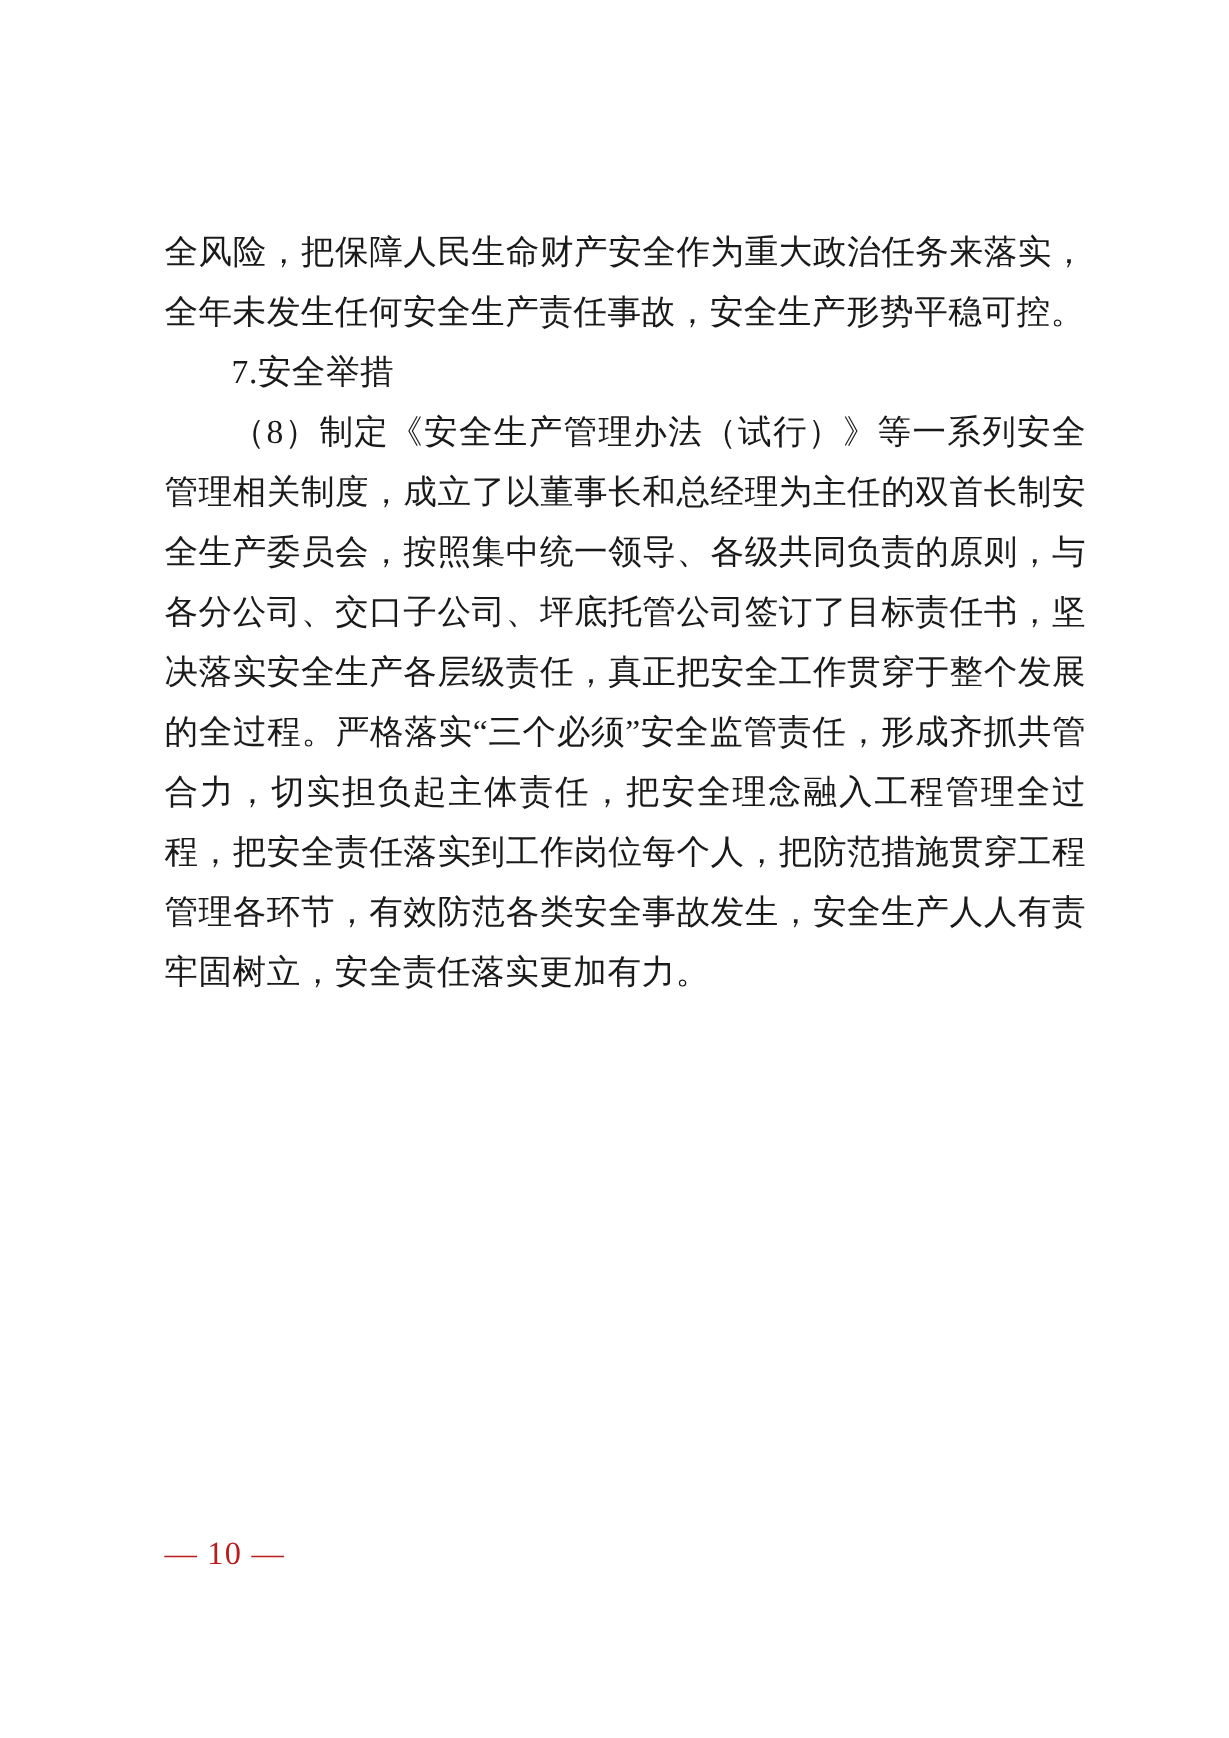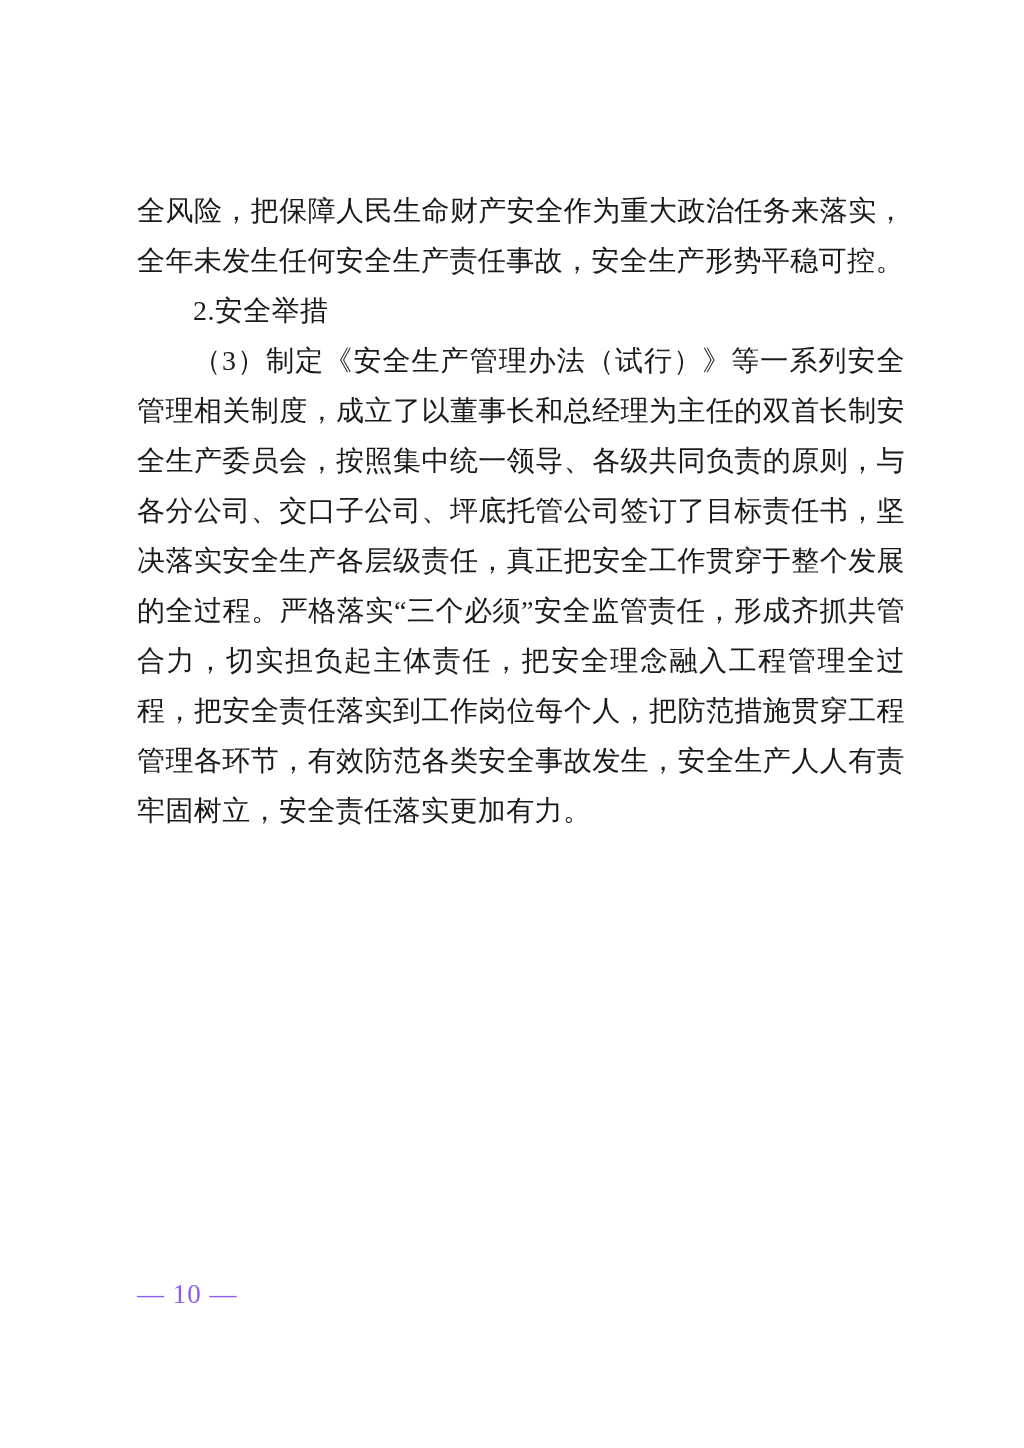--- a/index.html
+++ b/index.html
@@ -40,27 +40,27 @@
   .para.indent {
     text-indent: 2em;
   }
   .footer {
     position: absolute;
     left: 137px;
     top: 1278px;
     font-size: 27px;
     line-height: 32px;
     letter-spacing: 1px;
-    color: #8b5cf6;
+    color: #b91c1c;
     white-space: pre;
   }
 </style>
 </head>
 <body>
 
 <div class="page">
   <div class="content">
     <p class="para">全风险，把保障人民生命财产安全作为重大政治任务来落实，全年未发生任何安全生产责任事故，安全生产形势平稳可控。</p>
-    <p class="para indent">2.安全举措</p>
-    <p class="para indent">（3）制定《安全生产管理办法（试行）》等一系列安全管理相关制度，成立了以董事长和总经理为主任的双首长制安全生产委员会，按照集中统一领导、各级共同负责的原则，与各分公司、交口子公司、坪底托管公司签订了目标责任书，坚决落实安全生产各层级责任，真正把安全工作贯穿于整个发展的全过程。严格落实“三个必须”安全监管责任，形成齐抓共管合力，切实担负起主体责任，把安全理念融入工程管理全过程，把安全责任落实到工作岗位每个人，把防范措施贯穿工程管理各环节，有效防范各类安全事故发生，安全生产人人有责牢固树立，安全责任落实更加有力。</p>
+    <p class="para indent">7.安全举措</p>
+    <p class="para indent">（8）制定《安全生产管理办法（试行）》等一系列安全管理相关制度，成立了以董事长和总经理为主任的双首长制安全生产委员会，按照集中统一领导、各级共同负责的原则，与各分公司、交口子公司、坪底托管公司签订了目标责任书，坚决落实安全生产各层级责任，真正把安全工作贯穿于整个发展的全过程。严格落实“三个必须”安全监管责任，形成齐抓共管合力，切实担负起主体责任，把安全理念融入工程管理全过程，把安全责任落实到工作岗位每个人，把防范措施贯穿工程管理各环节，有效防范各类安全事故发生，安全生产人人有责牢固树立，安全责任落实更加有力。</p>
   </div>
   <div class="footer">— 10 —</div>
 </div>
 
 </body></html>

